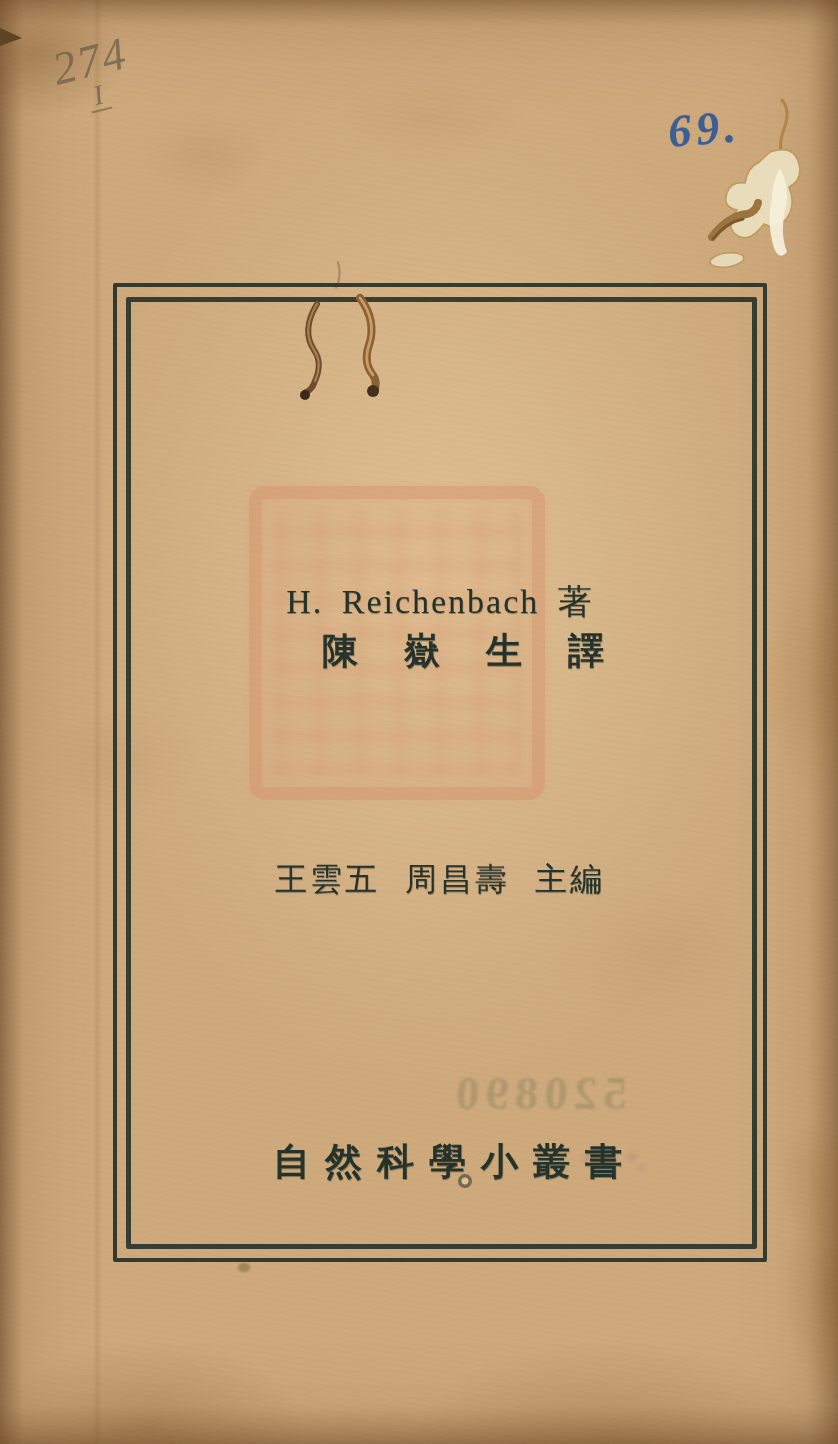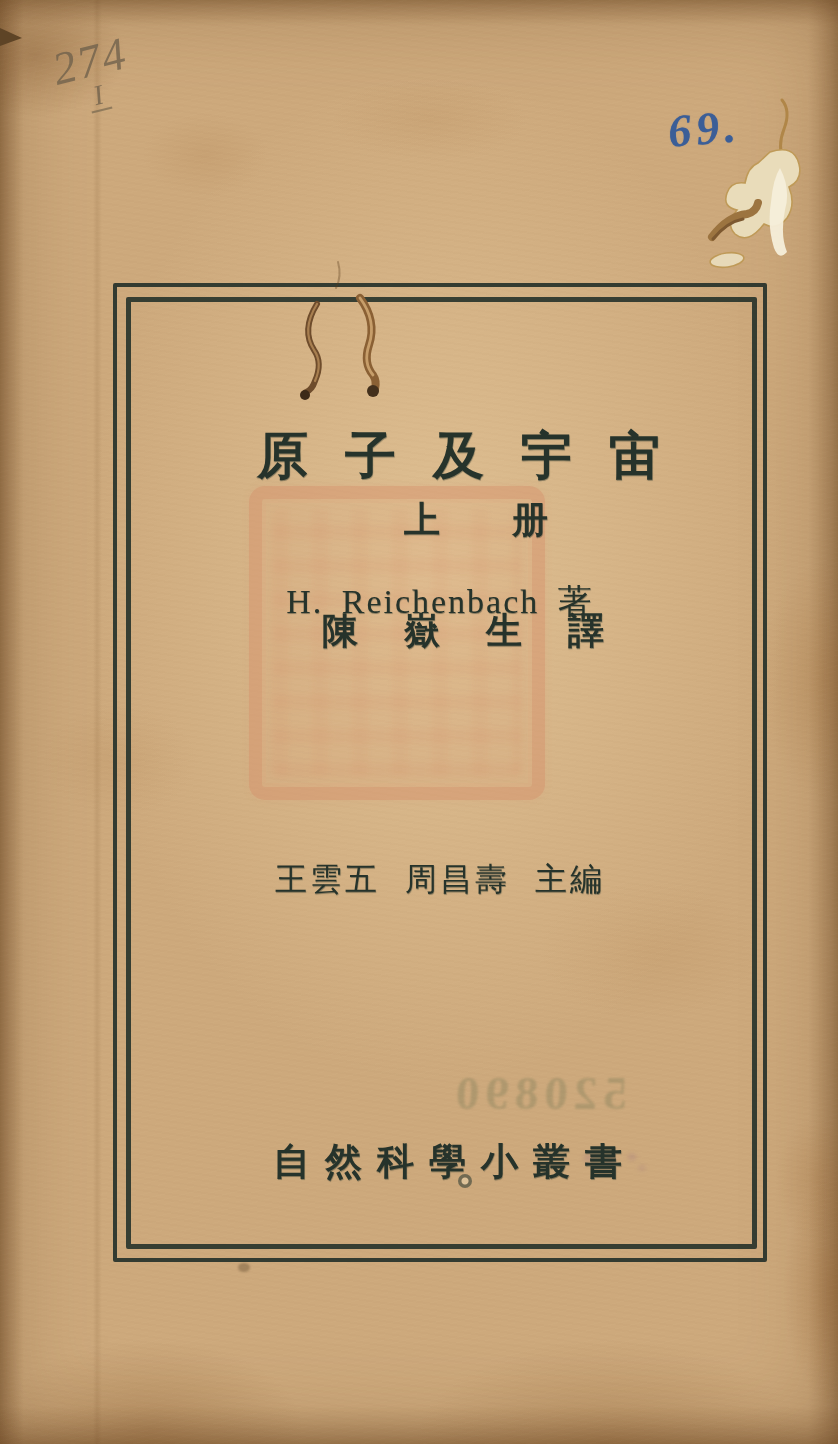--- a/index.html
+++ b/index.html
@@ -42,21 +42,21 @@
   .frame-inner{position:absolute;left:126px;top:297px;width:621px;height:942px;
     border:5px solid rgba(38,50,42,.9);border-radius:2px;}
   
   .print{position:absolute;left:115px;width:650px;text-align:center;
     color:#26332b;z-index:3;
     text-shadow:.4px .5px .7px rgba(38,51,43,.45);}
   .series{top:366px;font-size:33px;letter-spacing:9px;padding-left:9px;font-weight:600;}
   .title{top:422px;font-size:51px;letter-spacing:37px;padding-left:37px;font-weight:700;}
   .volume{top:496px;font-size:36px;letter-spacing:72px;padding-left:72px;font-weight:600;}
   .author{top:543px;font-size:34px;letter-spacing:2px;word-spacing:8px;margin-top:36px;}
-  .translator{top:607px;font-size:36px;letter-spacing:46px;padding-left:46px;font-weight:600;}
+  .translator{top:627px;font-size:36px;letter-spacing:46px;padding-left:46px;font-weight:600;}
   .editors{top:858px;font-size:32px;letter-spacing:3px;word-spacing:14px;font-weight:400;}
   .publisher{top:1137px;font-size:37px;letter-spacing:15px;padding-left:15px;font-weight:700;}
   
   .seal{position:absolute;left:249px;top:486px;width:270px;height:288px;z-index:1;
     border:13px solid rgba(213,138,102,.34);
     border-radius:16px;
     background:rgba(224,158,122,.15);
     box-shadow:inset 0 0 0 4px rgba(224,158,122,.12), 0 0 6px rgba(224,158,122,.25);}
   .seal::after{content:"";position:absolute;inset:10px;border-radius:8px;opacity:.8;
     background-image:
@@ -106,22 +106,20 @@
     <div><span class="sub">I</span></div>
   </div>
 
   <div class="ink-number">69.</div>
 
   <div class="frame-outer"></div>
   <div class="frame-inner"></div>
 
   <div class="seal"></div>
 
-  <div class="print title">原子及宇宙</div>
-  <div class="print volume">上册</div>
   <div class="print author">H. Reichenbach 著</div>
   <div class="print translator">陳嶽生譯</div>
   <div class="print editors">王雲五 周昌壽 主編</div>
   <div class="print publisher">自然科學小叢書</div>
 
   <div class="bleed-number">520890</div>
   <div class="purple-bleed"></div>
   <div class="printer-mark"></div>
   <div class="small-spot"></div>
 

